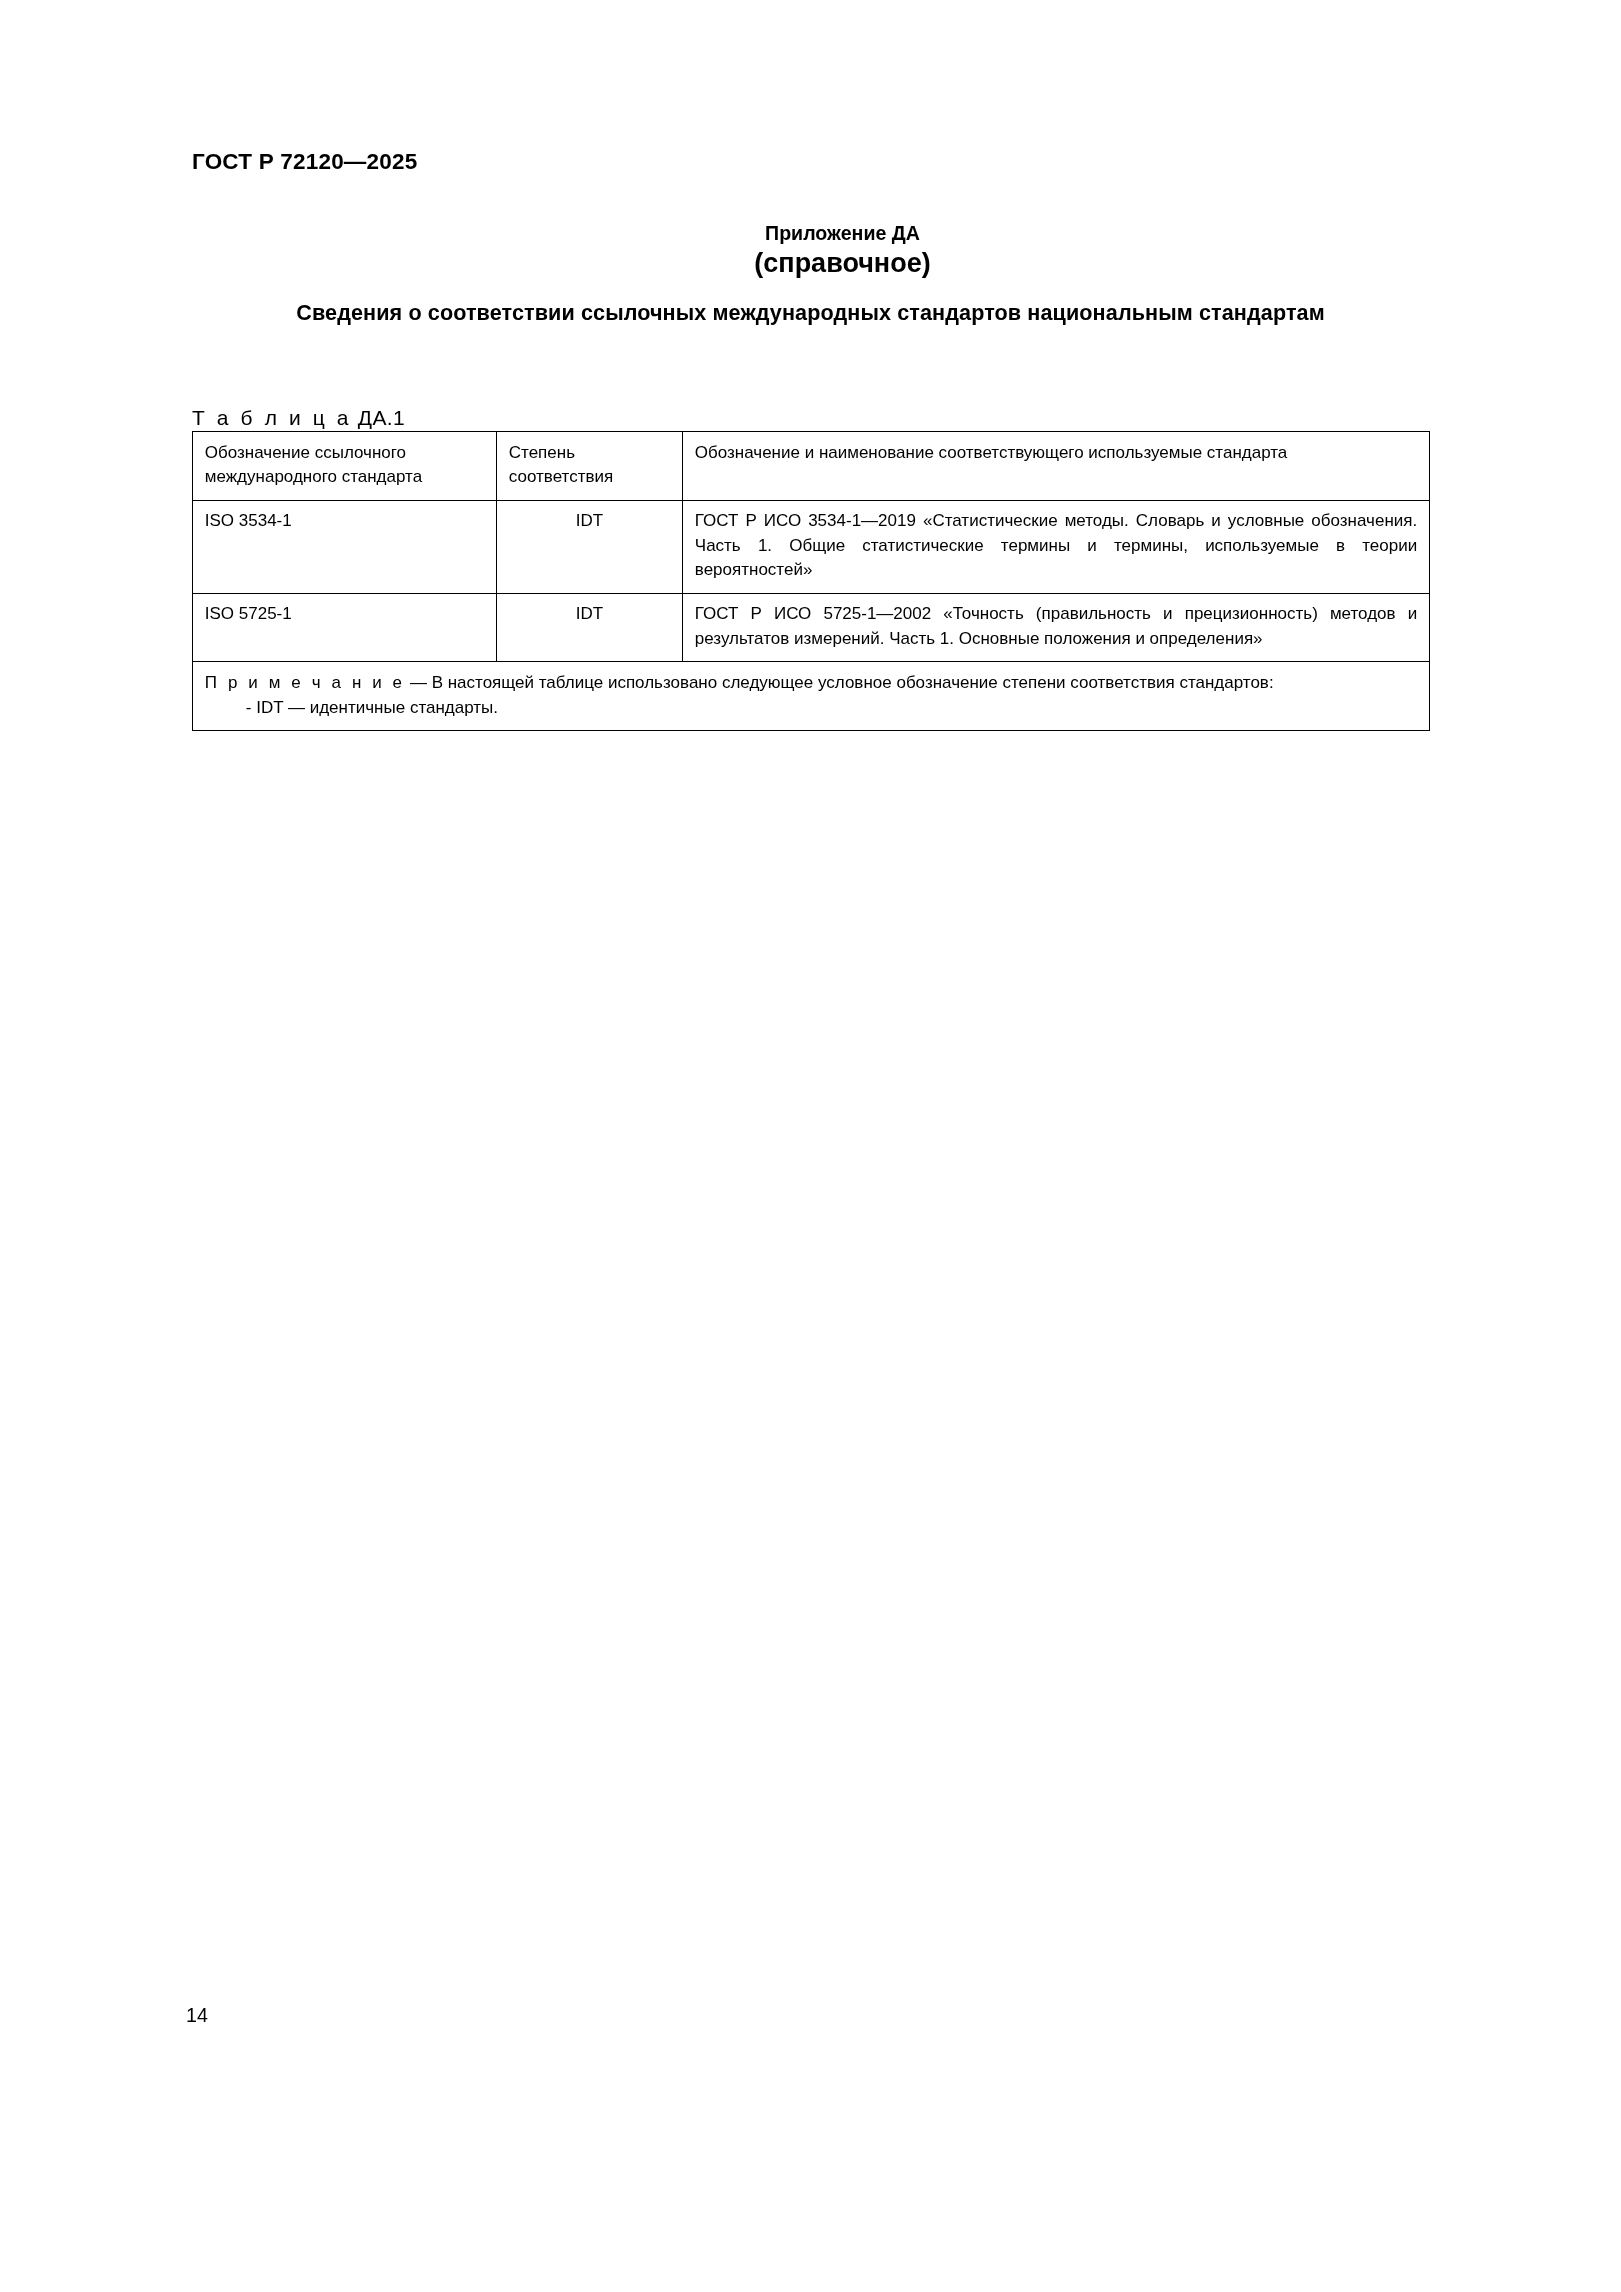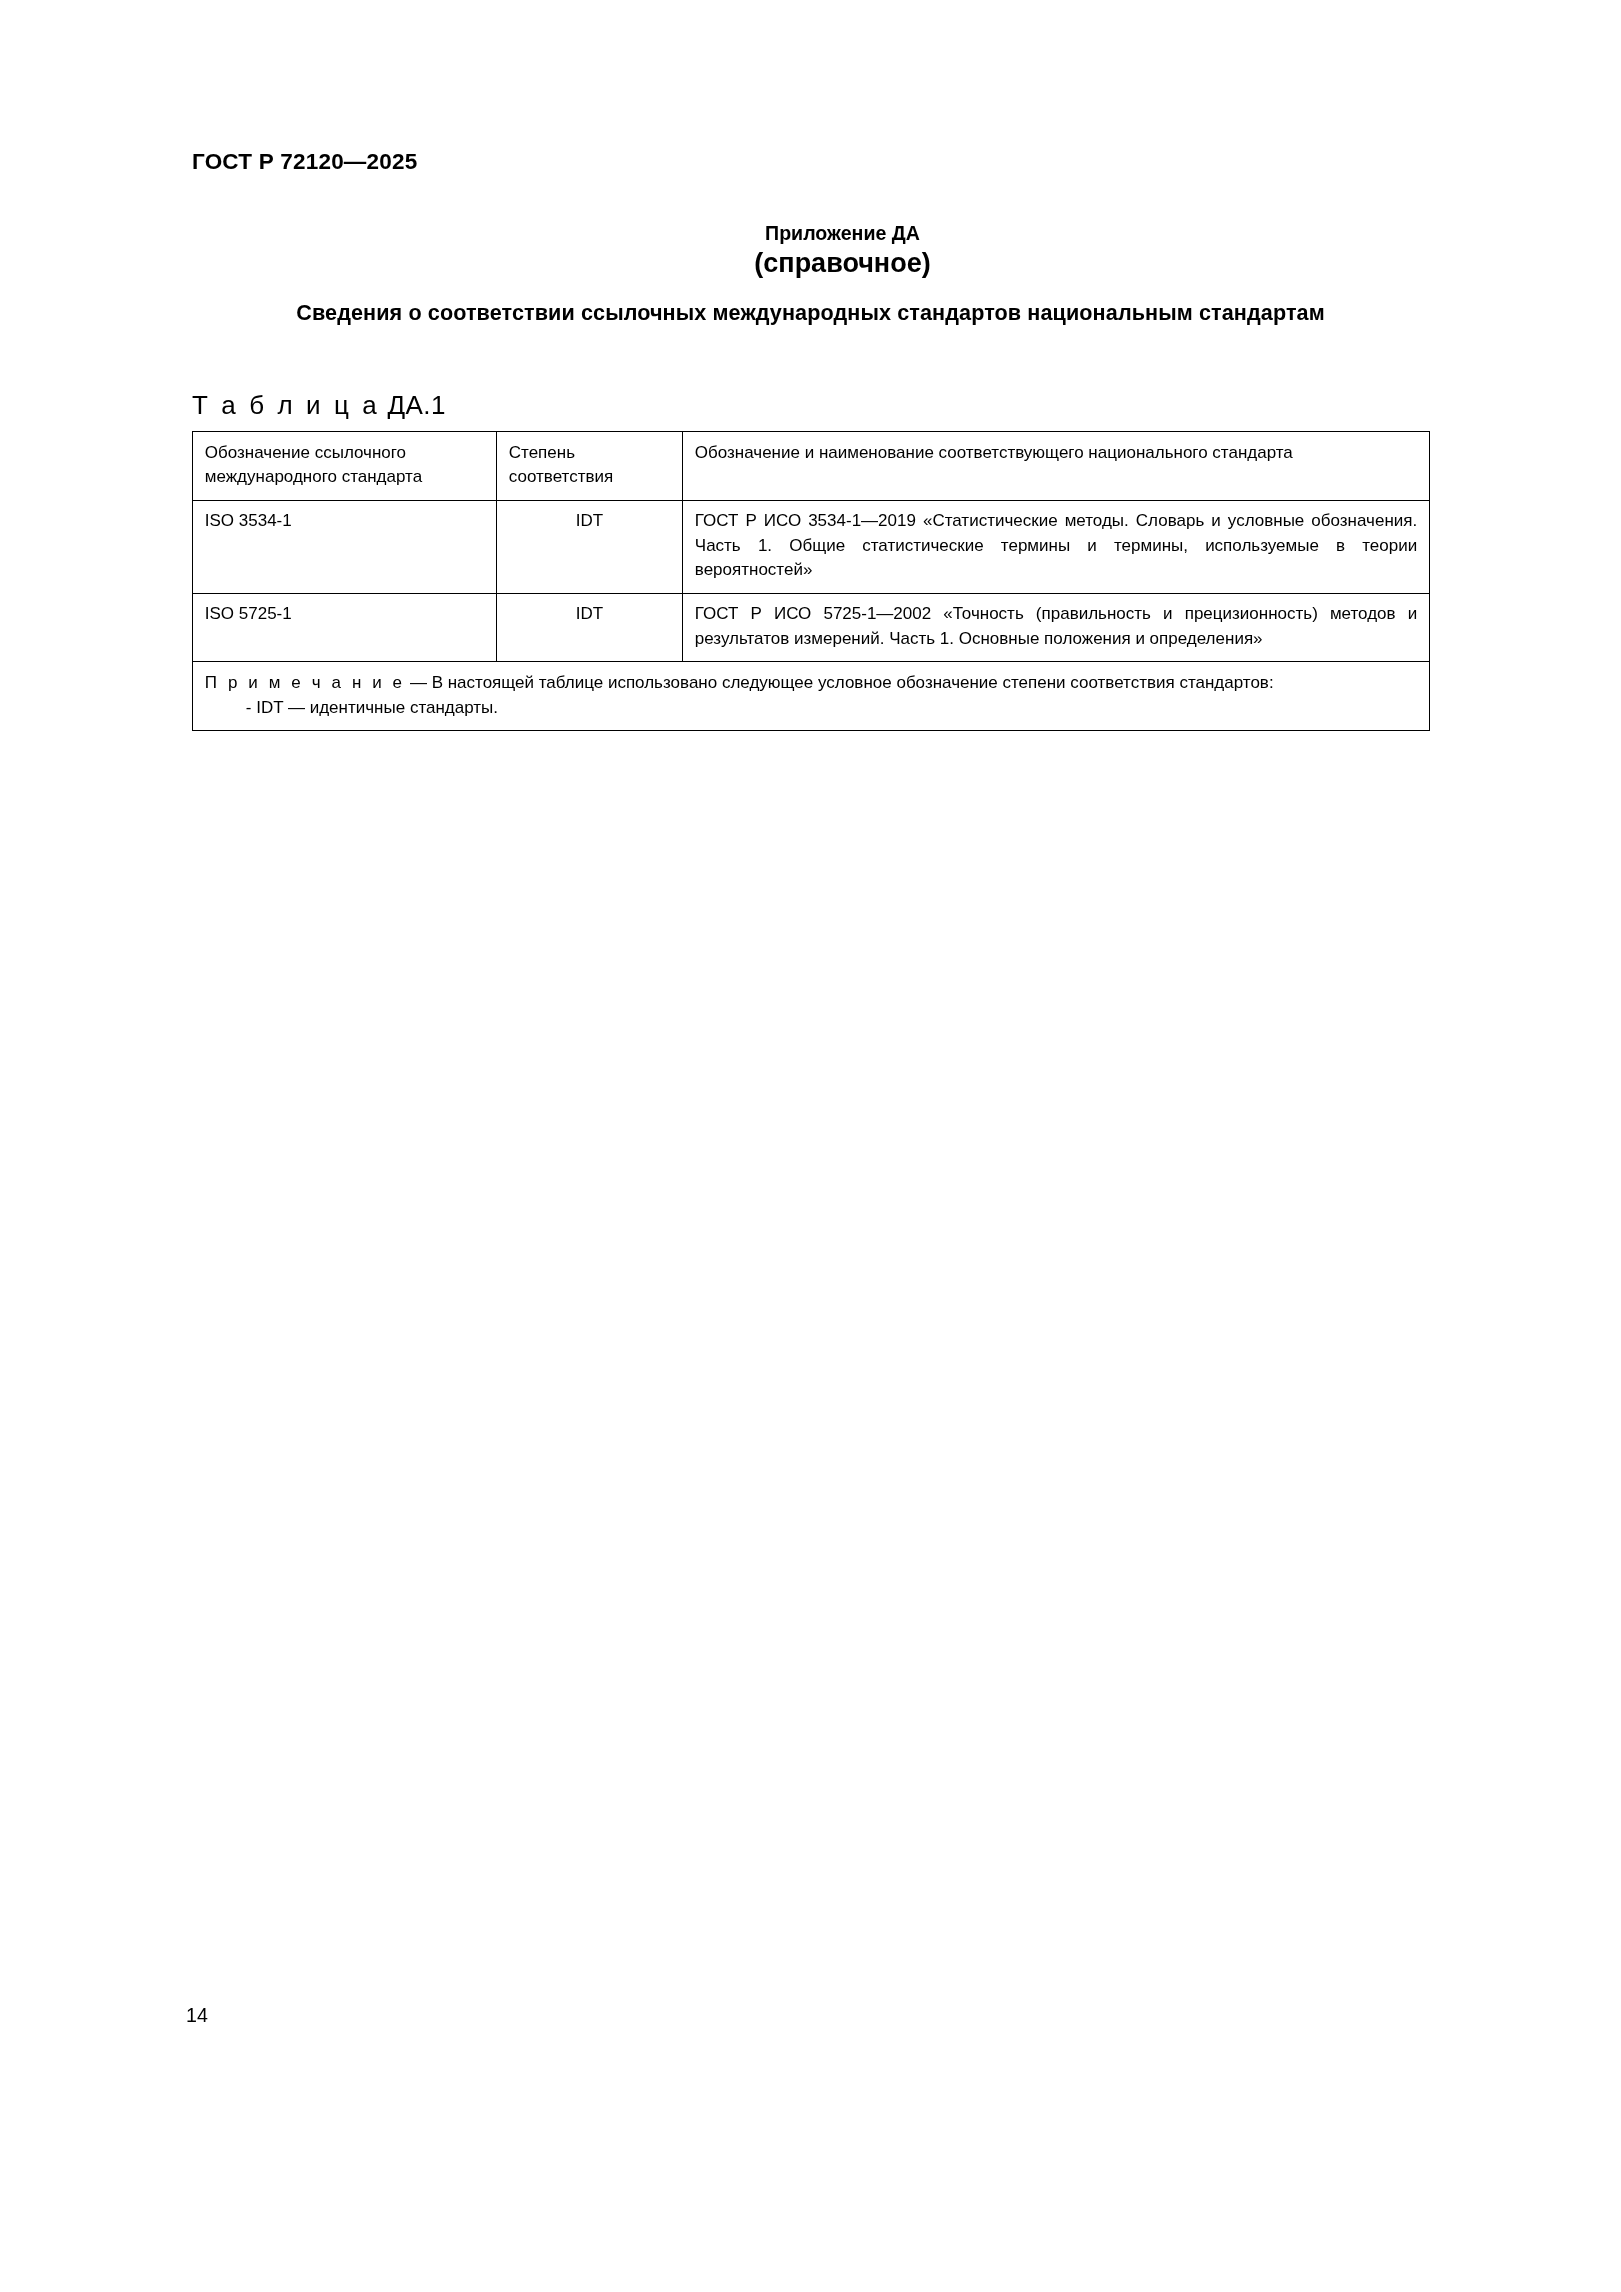--- a/index.html
+++ b/index.html
@@ -56,22 +56,22 @@
     width: 1621px;
     text-align: center;
     font-size: 21.6px;
     font-weight: bold;
     letter-spacing: 0.1px;
   }
 
   .table-caption {
     position: absolute;
     left: 192px;
-    top: 390px;
-    font-size: 26px;
+    top: 406px;
+    font-size: 21px;
     letter-spacing: 0.4px;
   }
   .table-caption .sp {
     letter-spacing: 3.1px;
   }
 
   table.ref-table {
     position: absolute;
     left: 192px;
     top: 431px;
@@ -167,21 +167,21 @@
   <table class="ref-table">
     <colgroup>
       <col class="col-a">
       <col class="col-b">
       <col class="col-c">
     </colgroup>
     <thead>
       <tr>
         <td>Обозначение ссылочного международного стандарта</td>
         <td>Степень соответствия</td>
-        <td>Обозначение и наименование соответствующего национального стандарта</td>
+        <td>Обозначение и наименование соответствующего используемые стандарта</td>
       </tr>
     </thead>
     <tbody>
       <tr>
         <td class="cell-code">ISO 3534-1</td>
         <td class="cell-idt">IDT</td>
         <td class="cell-desc">ГОСТ Р ИСО 3534-1—2019 «Статистические методы. Словарь и условные обозначения. Часть 1. Общие статистические термины и термины, используемые в теории вероятностей»</td>
       </tr>
       <tr>
         <td class="cell-code">ISO 5725-1</td>

